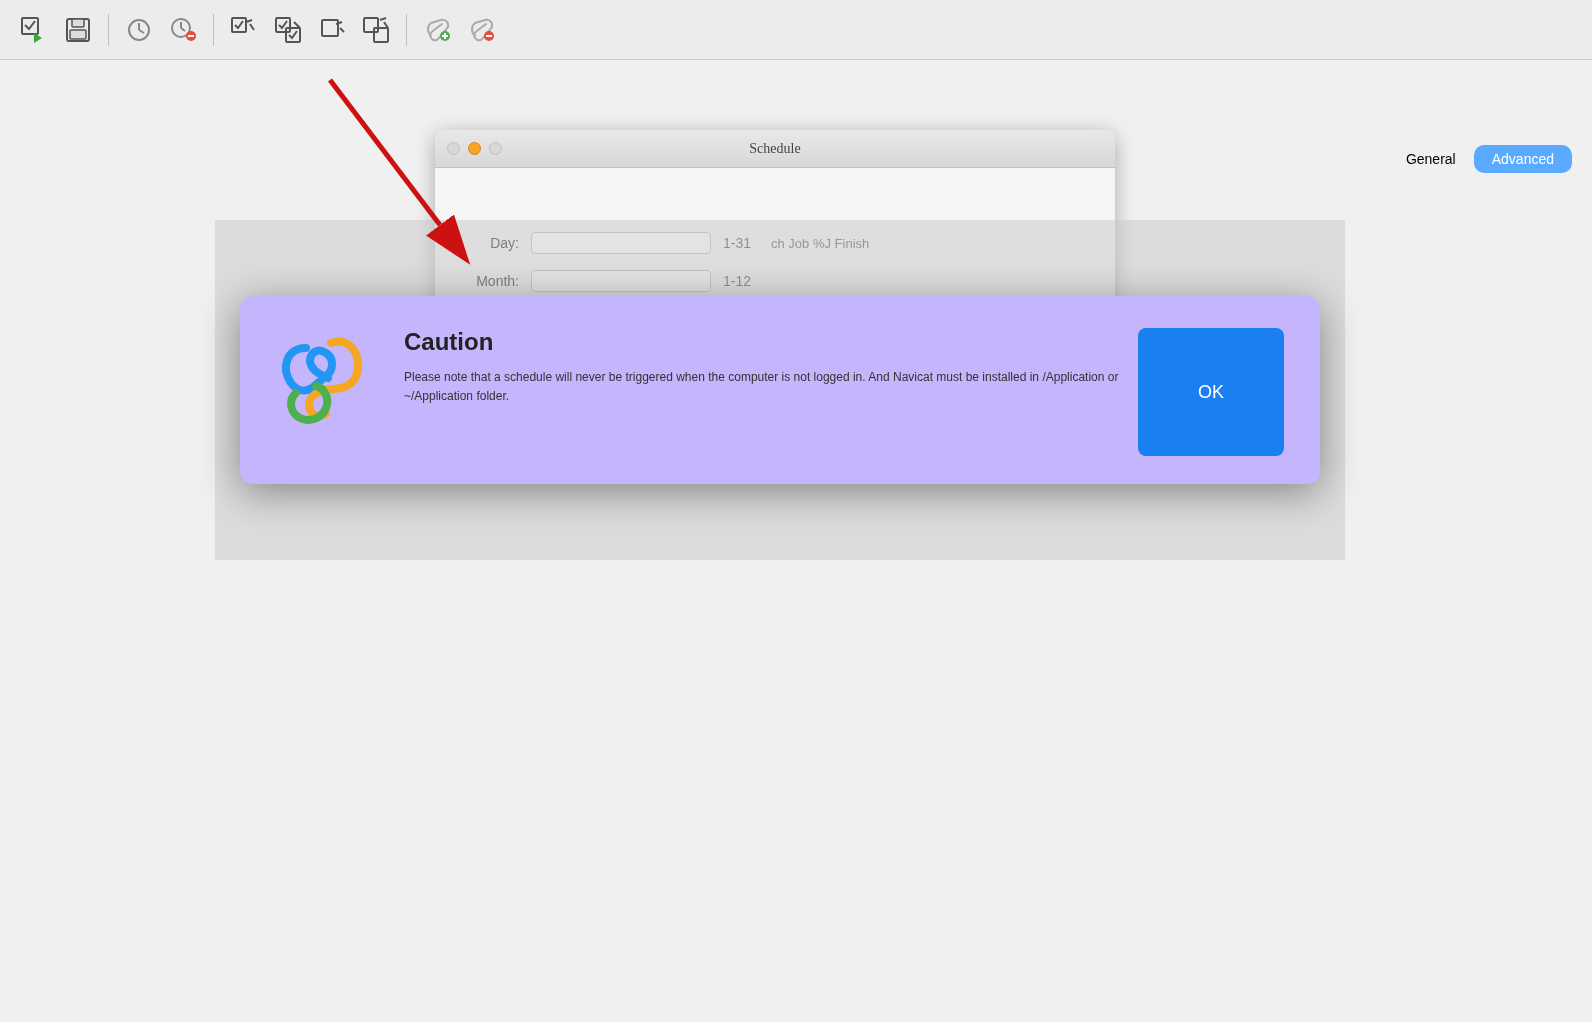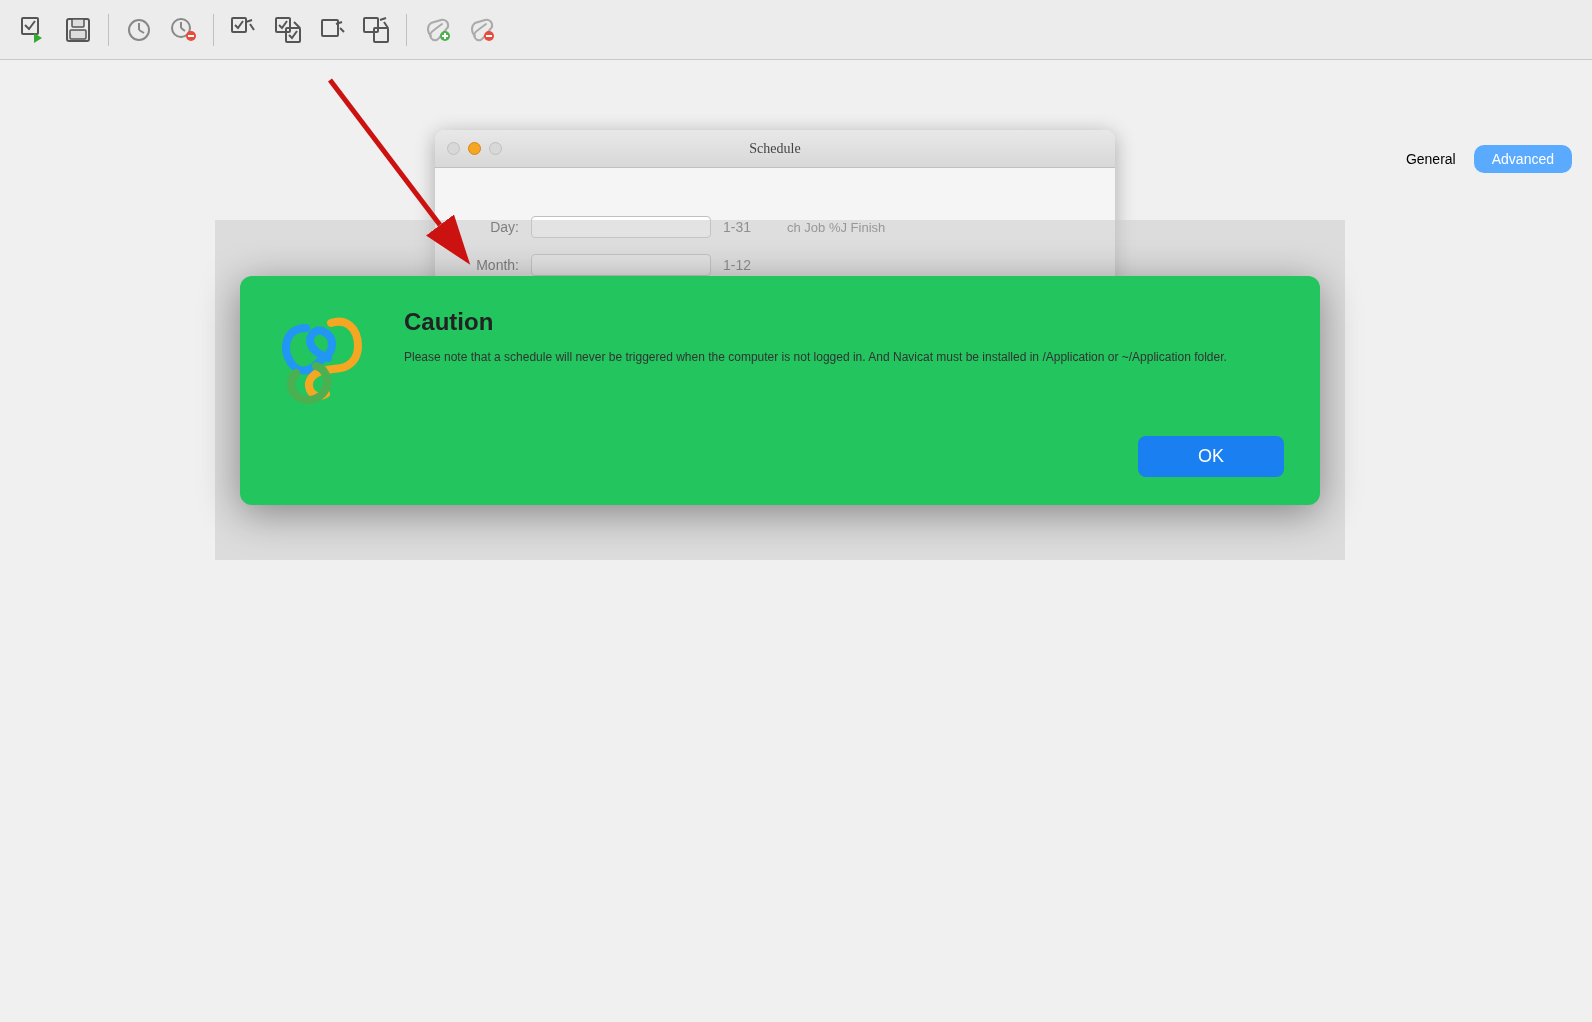--- a/index.html
+++ b/index.html
@@ -90,21 +90,21 @@
       position: absolute;
       left: 50%;
       transform: translateX(-50%);
       font-size: 14px;
       color: #444;
       font-weight: 500;
       font-family: Liberation Serif, serif;
     }
 
     .schedule-content {
-      padding: 8px 24px;
+      padding: 24px 24px;
     }
 
     .form-row {
       display: flex;
       align-items: center;
       margin-bottom: 16px;
       gap: 12px;
     }
 
     .form-label {
@@ -124,21 +124,21 @@
 
     .form-range {
       font-size: 14px;
       color: #555;
       text-align: right;
     }
 
     .form-extra {
       font-size: 13px;
       color: #666;
-      margin-left: 24px;
+      margin-left: 8px;
     }
 
     .schedule-divider {
       border: none;
       border-top: 1px solid #c8c8c8;
       margin: 16px 0;
     }
 
     .schedule-footer {
       display: flex;
@@ -223,26 +223,26 @@
       width: 1130px;
       height: 340px;
       background: rgba(200,200,200,0.5);
       display: flex;
       align-items: center;
       justify-content: center;
     }
 
     .caution-dialog {
       width: 1080px;
-      background: #22c55e;
+      background: #c4b5fd;
       border-radius: 12px;
       box-shadow: 0 8px 40px rgba(0,0,0,0.4);
       padding: 32px 36px 28px 36px;
       display: flex;
-      flex-direction: column;
+      flex-direction: row;
     }
 
     .caution-body {
       display: flex;
       align-items: flex-start;
       gap: 28px;
       margin-bottom: 28px;
     }
 
     .caution-text-block {

